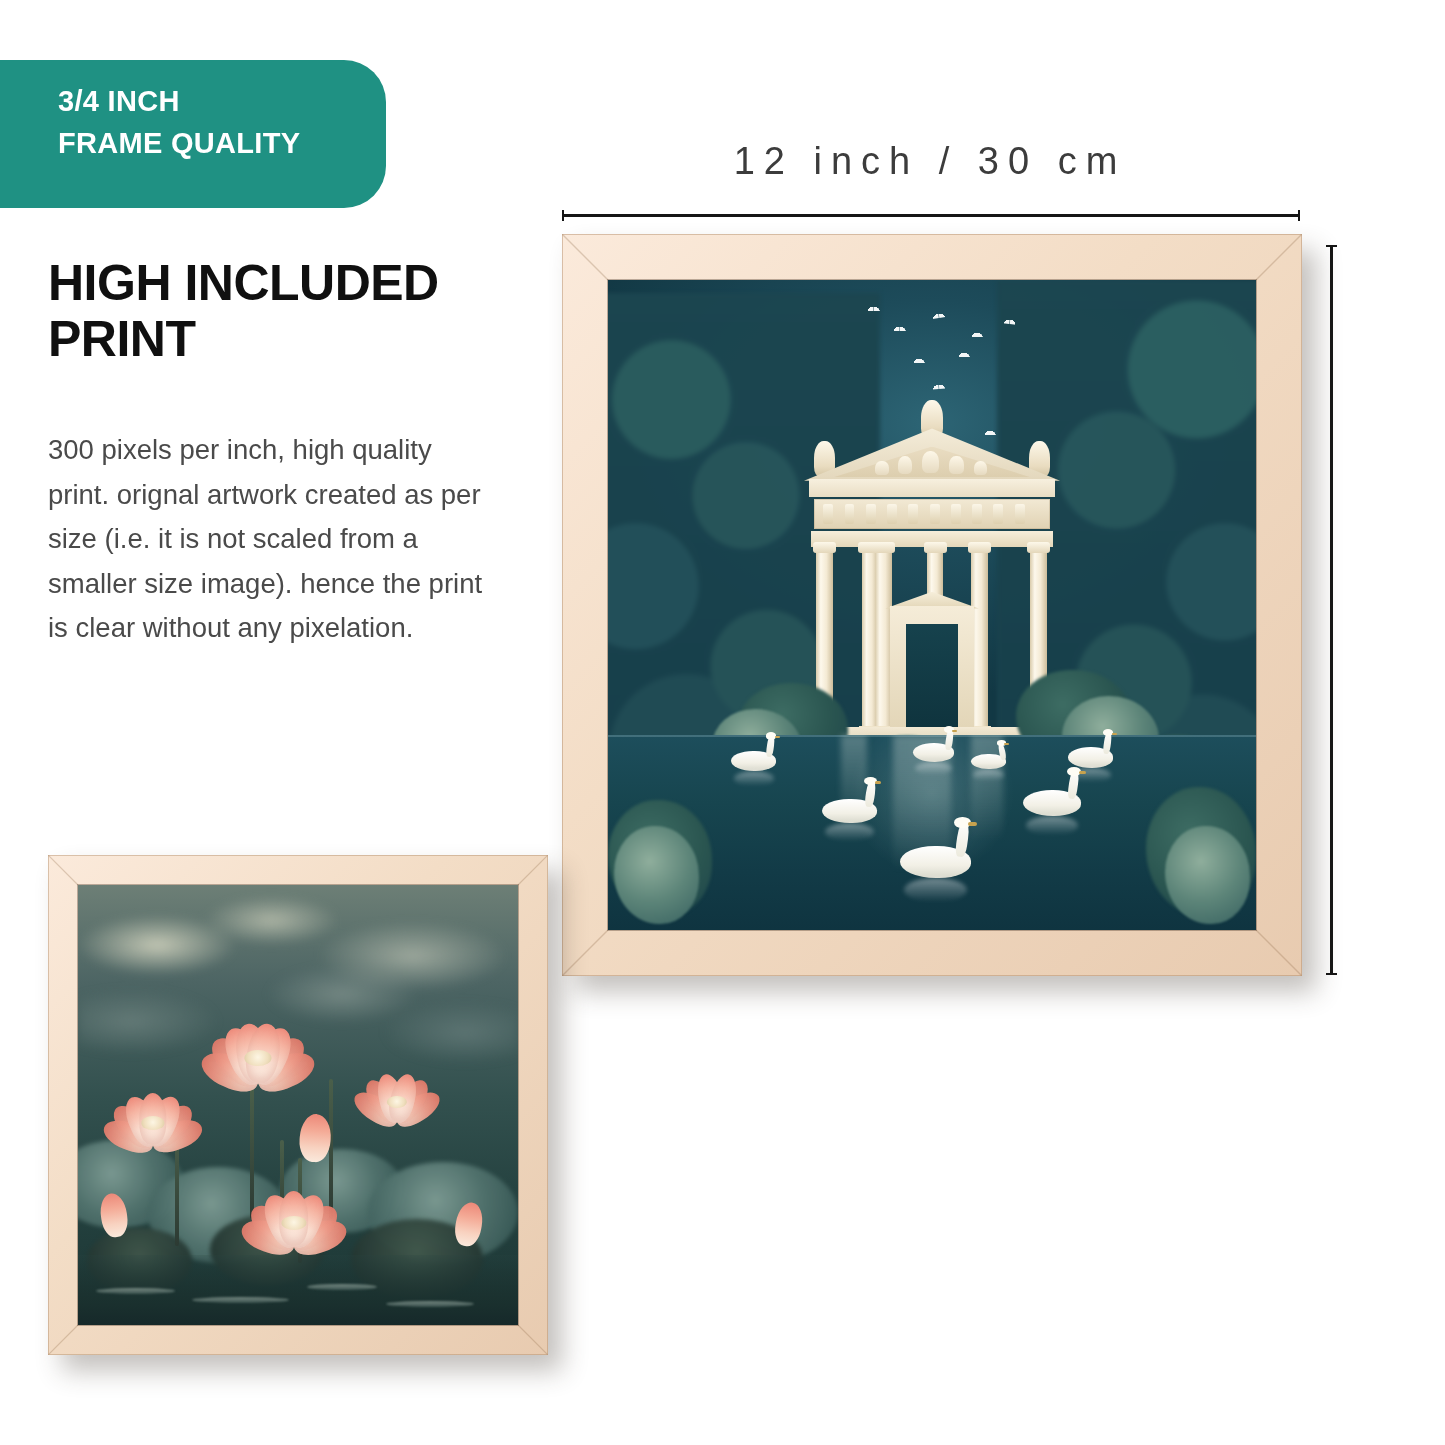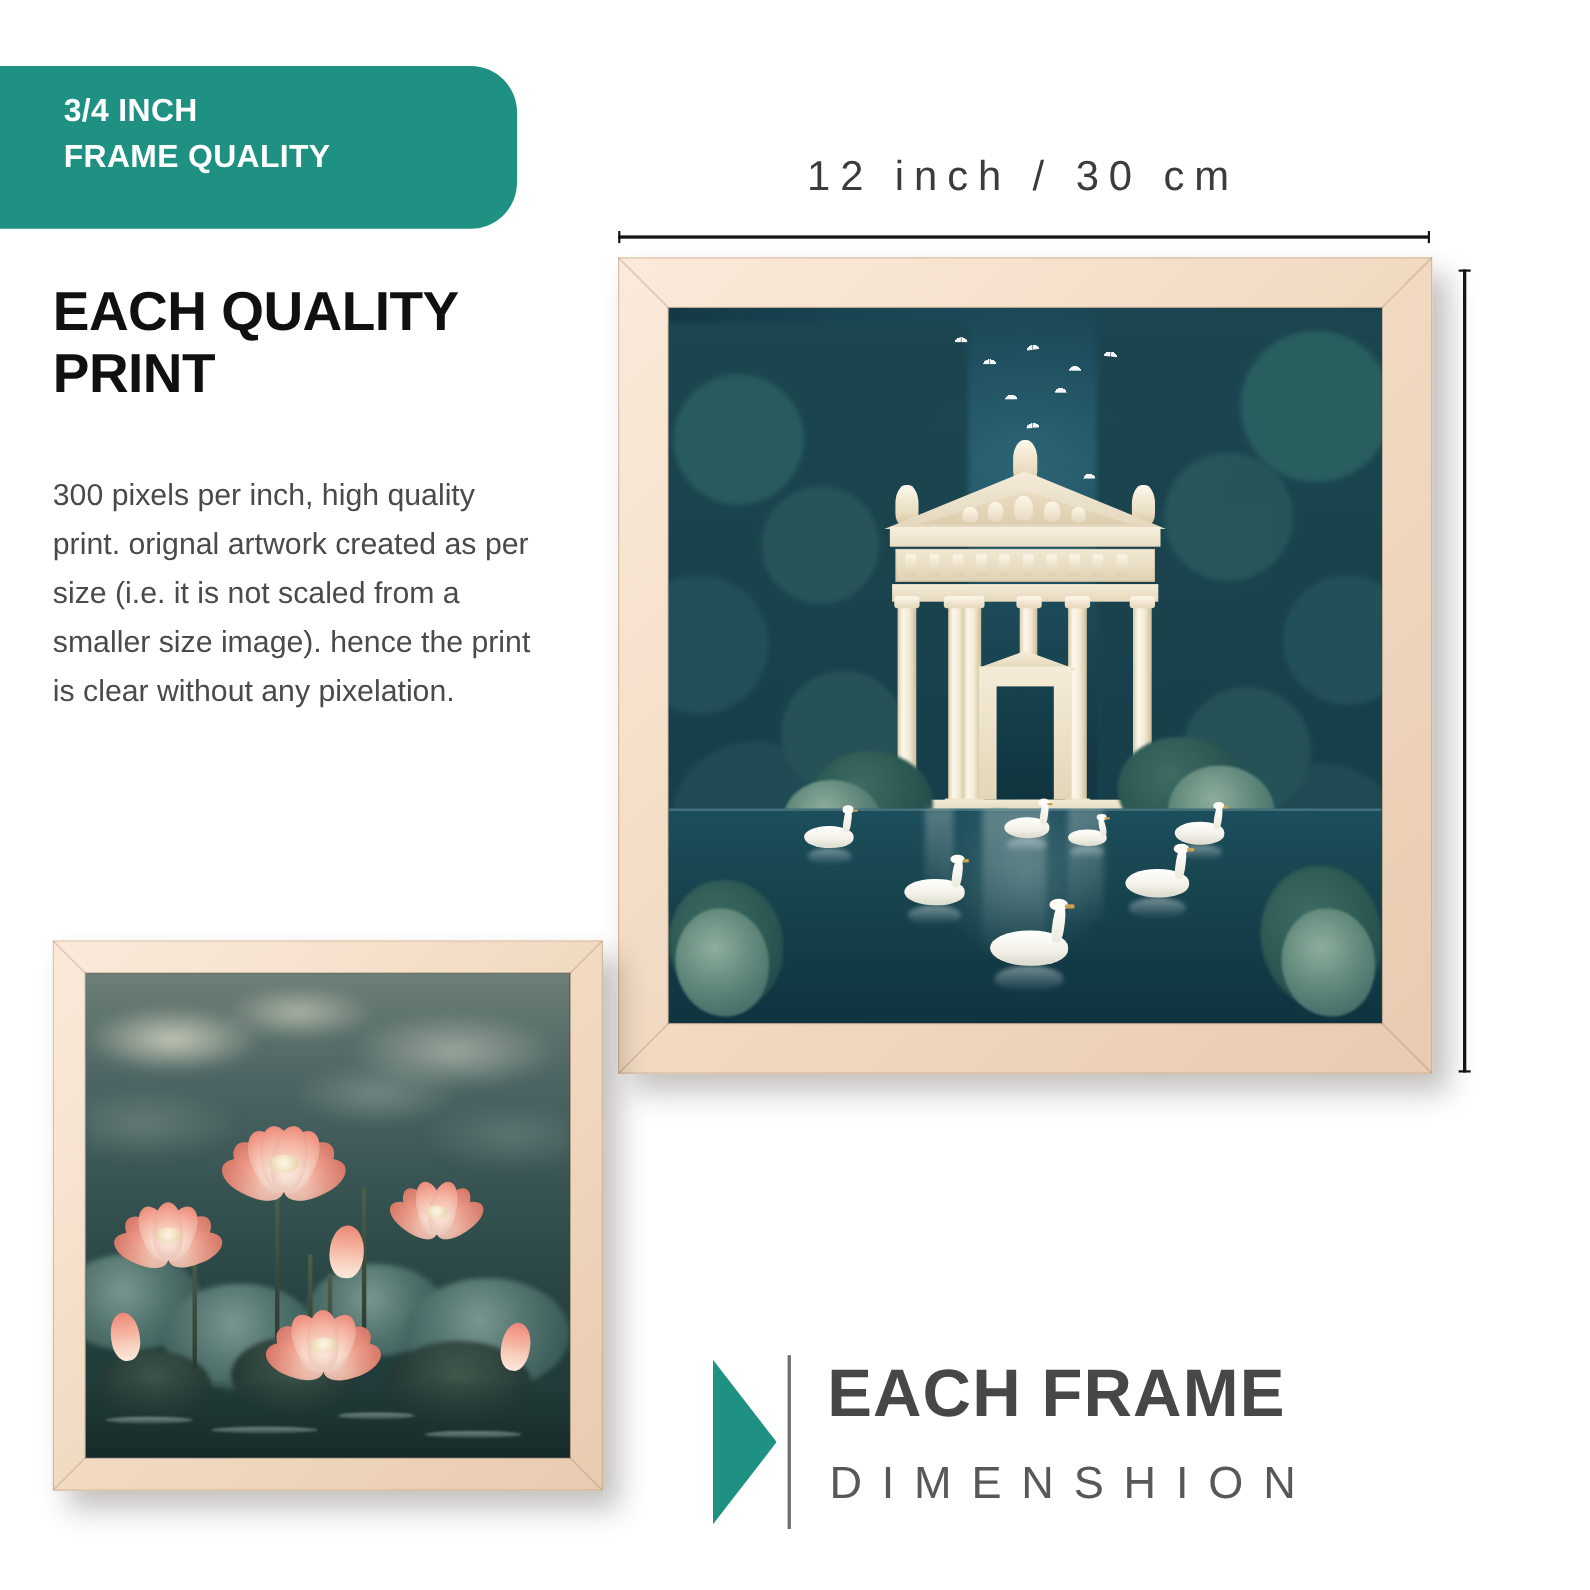--- a/index.html
+++ b/index.html
@@ -7,21 +7,21 @@
     width:1445px;height:1445px;
     background:#ffffff;
     font-family:"Liberation Sans", sans-serif;
     position:relative;
     overflow:hidden;
   }
   .stage{position:absolute;left:0;top:0;width:1445px;height:1445px;}
 
   
   .badge{
-    position:absolute;left:0;top:60px;width:470px;height:148px;
+    position:absolute;left:0;top:60px;width:386px;height:148px;
     background:#1f9183;
     border-top-right-radius:42px;border-bottom-right-radius:42px;
     box-sizing:border-box;padding:20px 0 0 58px;
   }
   .badge div{
     color:#ffffff;font-size:29px;font-weight:700;letter-spacing:.3px;line-height:1.45;
   }
 
   
   .headline{
@@ -267,21 +267,21 @@
 </head>
 <body>
 
 <div class="stage">
 
   <div class="badge">
     <div>3/4 INCH</div>
     <div>FRAME QUALITY</div>
   </div>
 
-  <div class="headline">EACH QUALITY PRINT</div>
+  <div class="headline">HIGH INCLUDED PRINT</div>
   <div class="bodytext">300 pixels per inch, high quality print. orignal artwork created as per size (i.e. it is not scaled from a smaller size image). hence the print is clear without any pixelation.</div>
 
   <div class="dim-top-label">12 inch / 30 cm</div>
   <div class="dim-top-line"></div>
 
   <div class="dim-right-line"></div>
   <div class="dim-right-label">12 inch / 30 cm</div>
 
   <div class="frame frame-shadow" id="frame-main">
     <div class="wood"></div>
@@ -572,20 +572,14 @@
 
         <div class="water"></div>
         <div class="wleaf" style="left:4%;bottom:7%;width:18%"></div>
         <div class="wleaf" style="left:26%;bottom:5%;width:22%"></div>
         <div class="wleaf" style="left:52%;bottom:8%;width:16%"></div>
         <div class="wleaf" style="left:70%;bottom:4%;width:20%"></div>
       </div>
     </div>
   </div>
 
-  <div class="logo">
-    <div class="tri"></div>
-    <div class="rule"></div>
-    <div class="l1">EACH FRAME</div>
-    <div class="l2">DIMENSHION</div>
-  </div>
 
 </div>
 
 </body></html>

